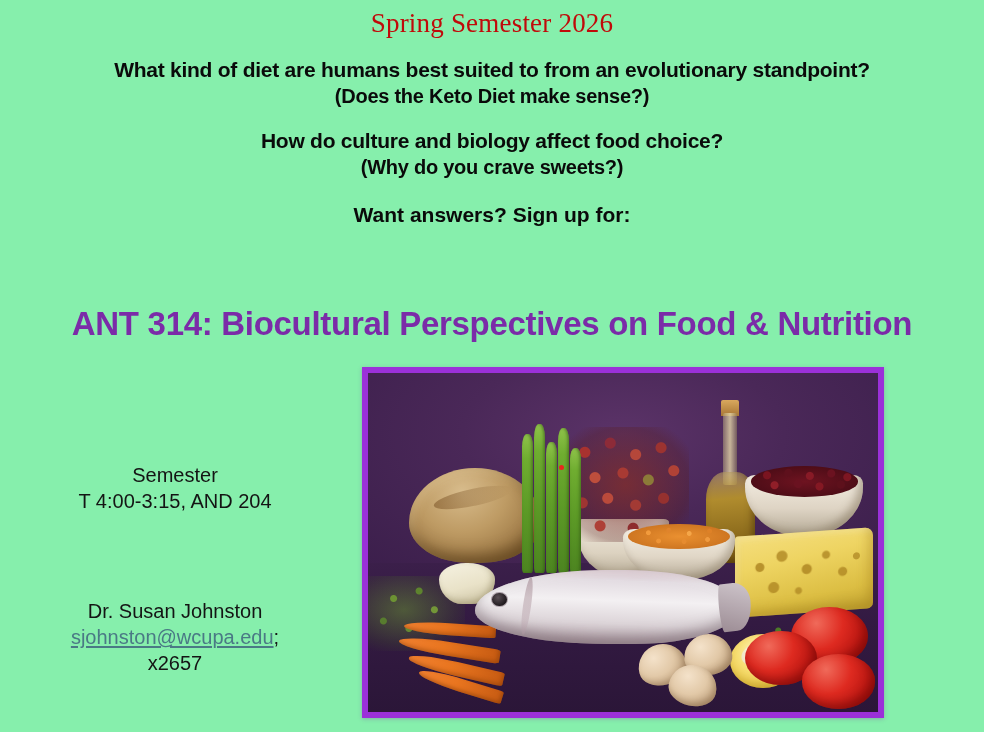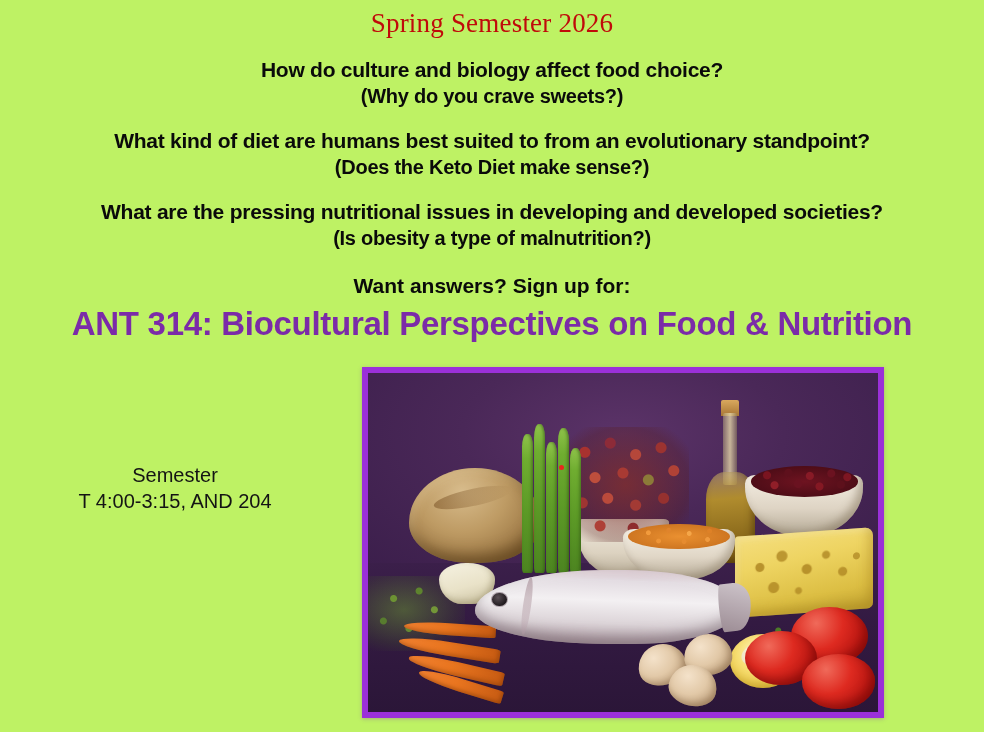--- a/index.html
+++ b/index.html
@@ -12,21 +12,21 @@
     height: 732px;
     background: #FBE0D5;
     font-family: "Liberation Sans", sans-serif;
     overflow: hidden;
     position: relative;
   }
   .flyer {
     position: relative;
     width: 984px;
     height: 732px;
-    background: #bef264;
+    background: #86efac;
   }
 
   
   .semester {
     position: absolute;
     top: 8px;
     left: 0;
     width: 984px;
     text-align: center;
     font-family: "Liberation Serif", "DejaVu Serif", serif;
@@ -441,44 +441,45 @@
 </head>
 <body>
 
 <div class="flyer">
 
   <div class="semester">Spring Semester 2026</div>
 
   <div class="questions">
 
     <div class="qgroup">
+      <div class="qline">What kind of diet are humans best suited to from an evolutionary standpoint?</div>
+      <div class="qline sub">(Does the Keto Diet make sense?)</div>
+    </div>
+
+    <div class="qgroup">
       <div class="qline">How do culture and biology affect food choice?</div>
       <div class="qline sub">(Why do you crave sweets?)</div>
     </div>
 
-    <div class="qgroup">
-      <div class="qline">What kind of diet are humans best suited to from an evolutionary standpoint?</div>
-      <div class="qline sub">(Does the Keto Diet make sense?)</div>
-    </div>
-
-    <div class="qgroup">
-      <div class="qline">What are the pressing nutritional issues in developing and developed societies?</div>
-      <div class="qline sub">(Is obesity a type of malnutrition?)</div>
-    </div>
 
     <div class="cta">Want answers?  Sign up for:</div>
   </div>
 
   <div class="course-title">ANT 314: Biocultural Perspectives on Food &amp; Nutrition</div>
 
   <div class="info-block">
     <div class="line">Semester</div>
     <div class="line">T 4:00-3:15, AND 204</div>
   </div>
 
+  <div class="contact-block">
+    <div class="line">Dr. Susan Johnston</div>
+    <div class="line"><span class="email-link">sjohnston@wcupa.edu</span><span>;</span></div>
+    <div class="line">x2657</div>
+  </div>
 
   <div class="photo-frame">
     <div class="photo">
       <div class="table-surface shape"></div>
 
       <div class="bread shape"></div>
       <div class="greens shape"></div>
       <div class="carrot c4 shape"></div>
       <div class="carrot c1 shape"></div>
       <div class="carrot c2 shape"></div>

